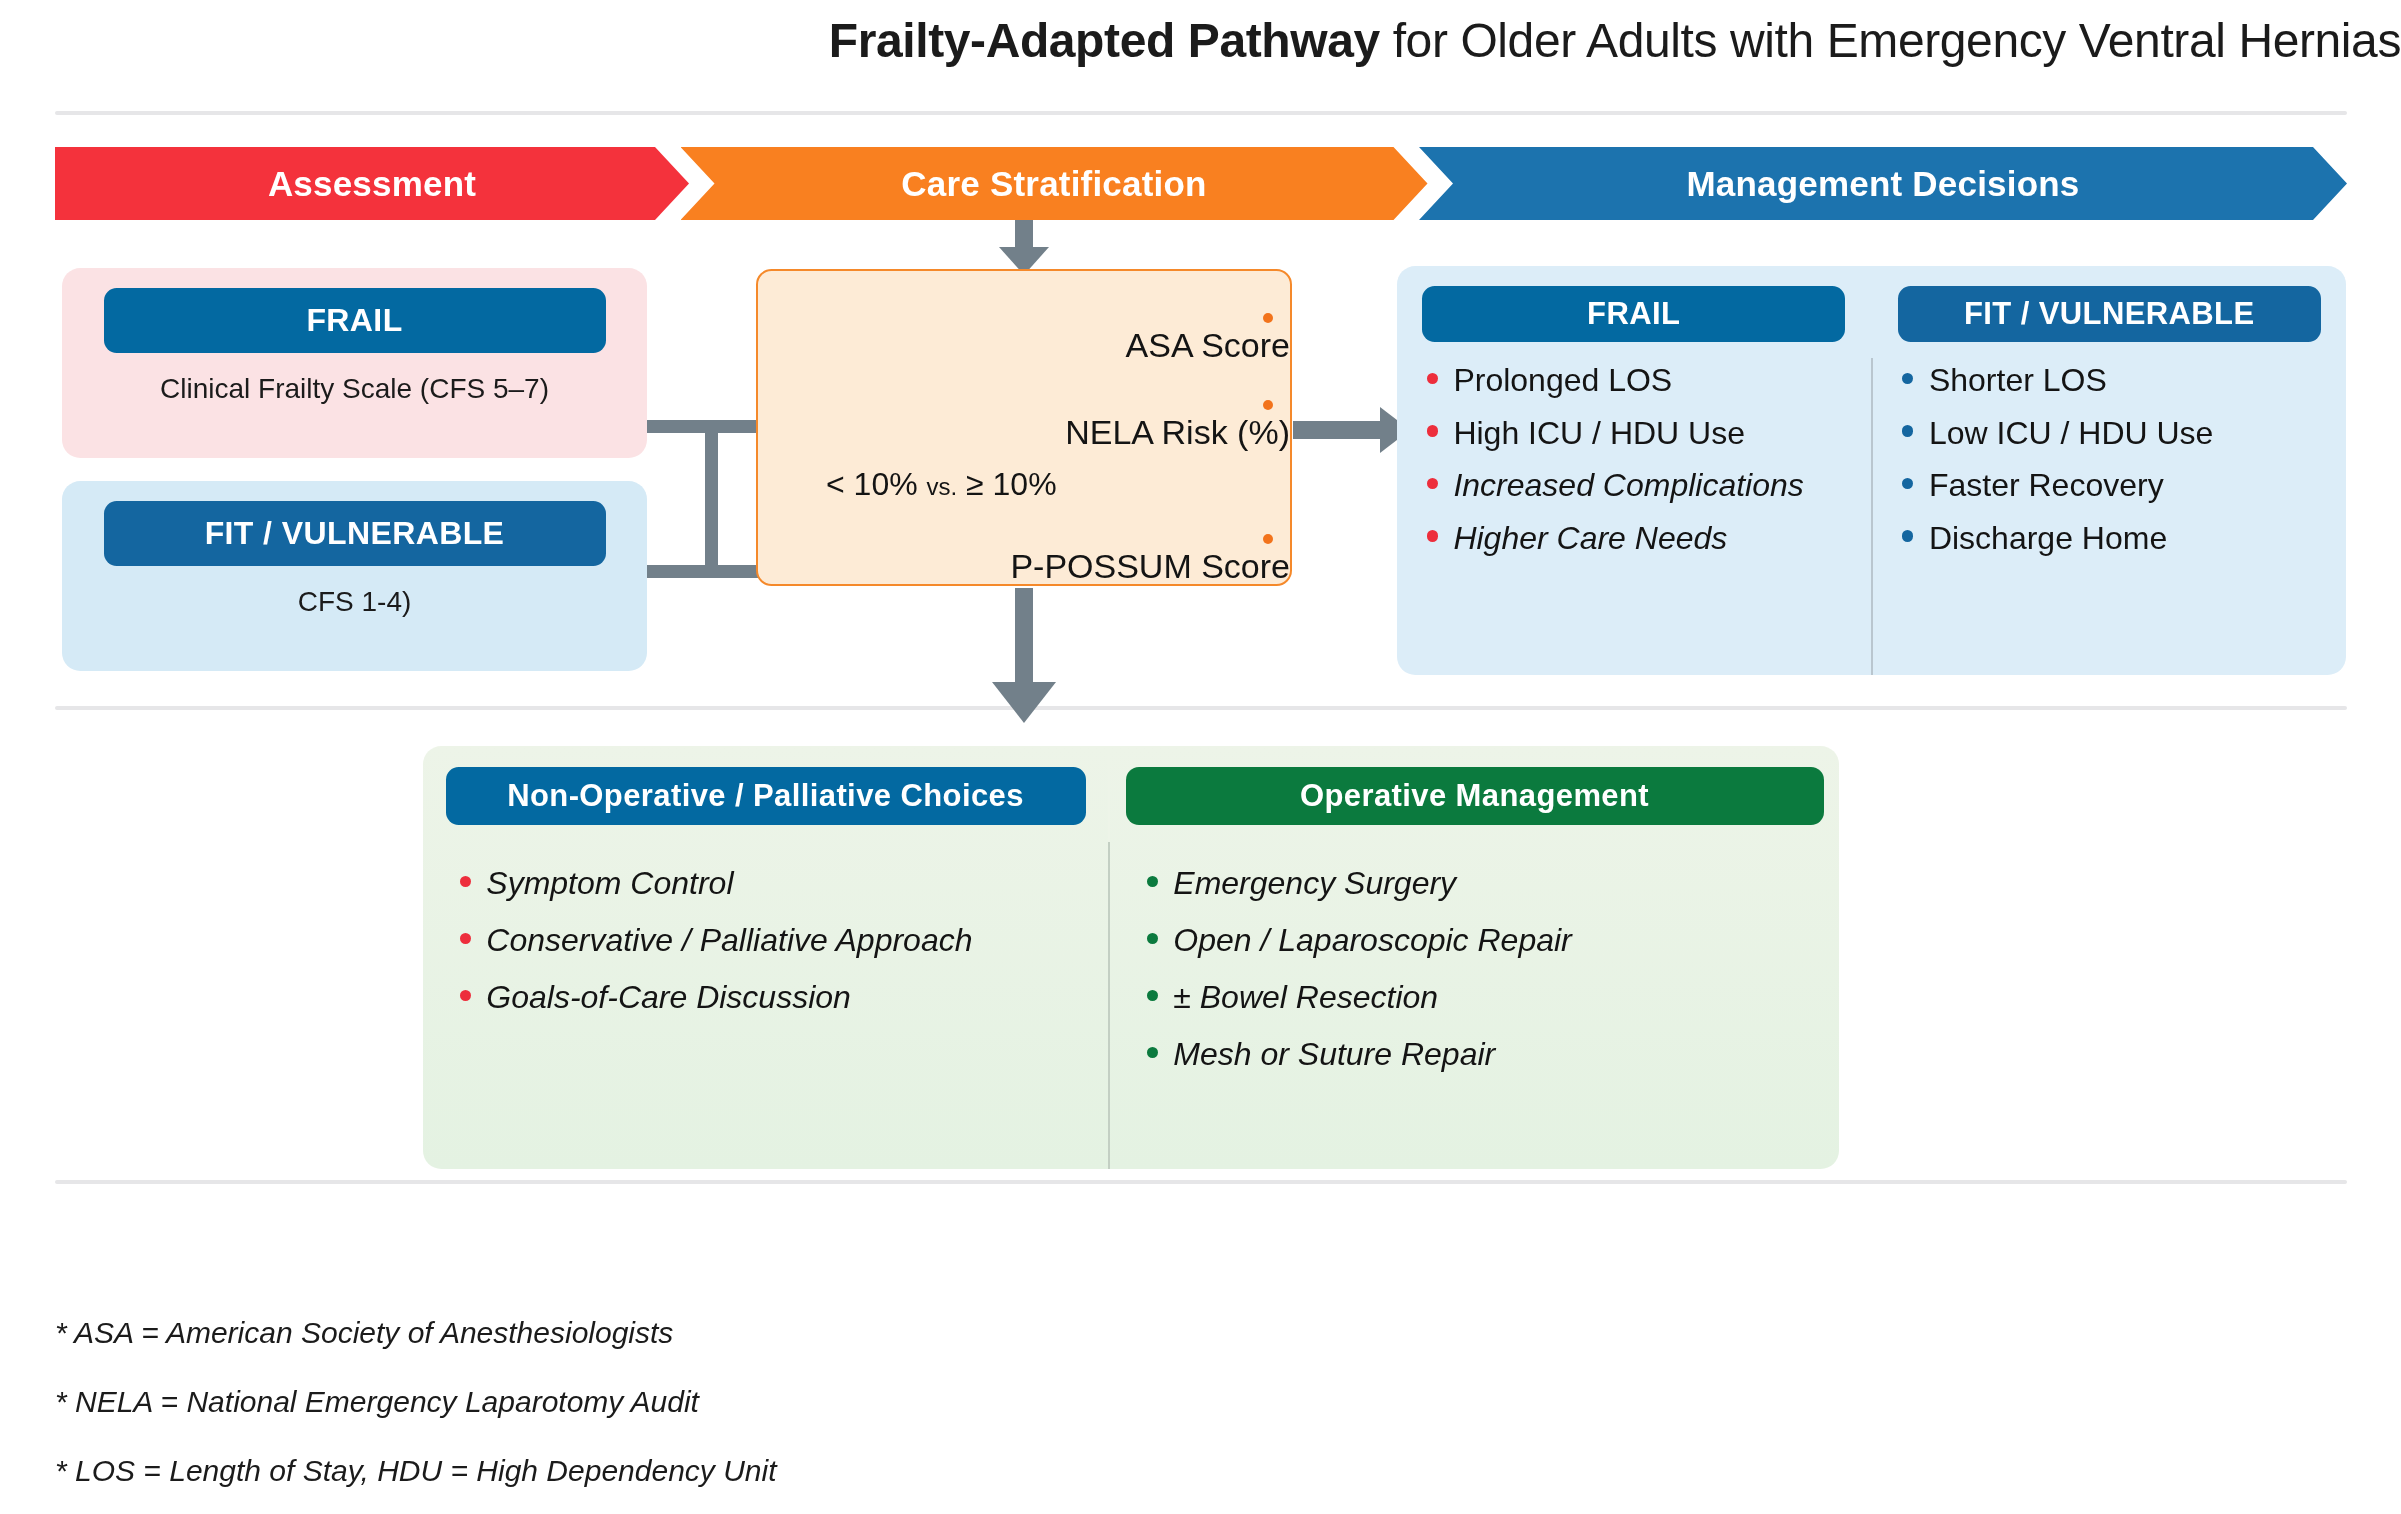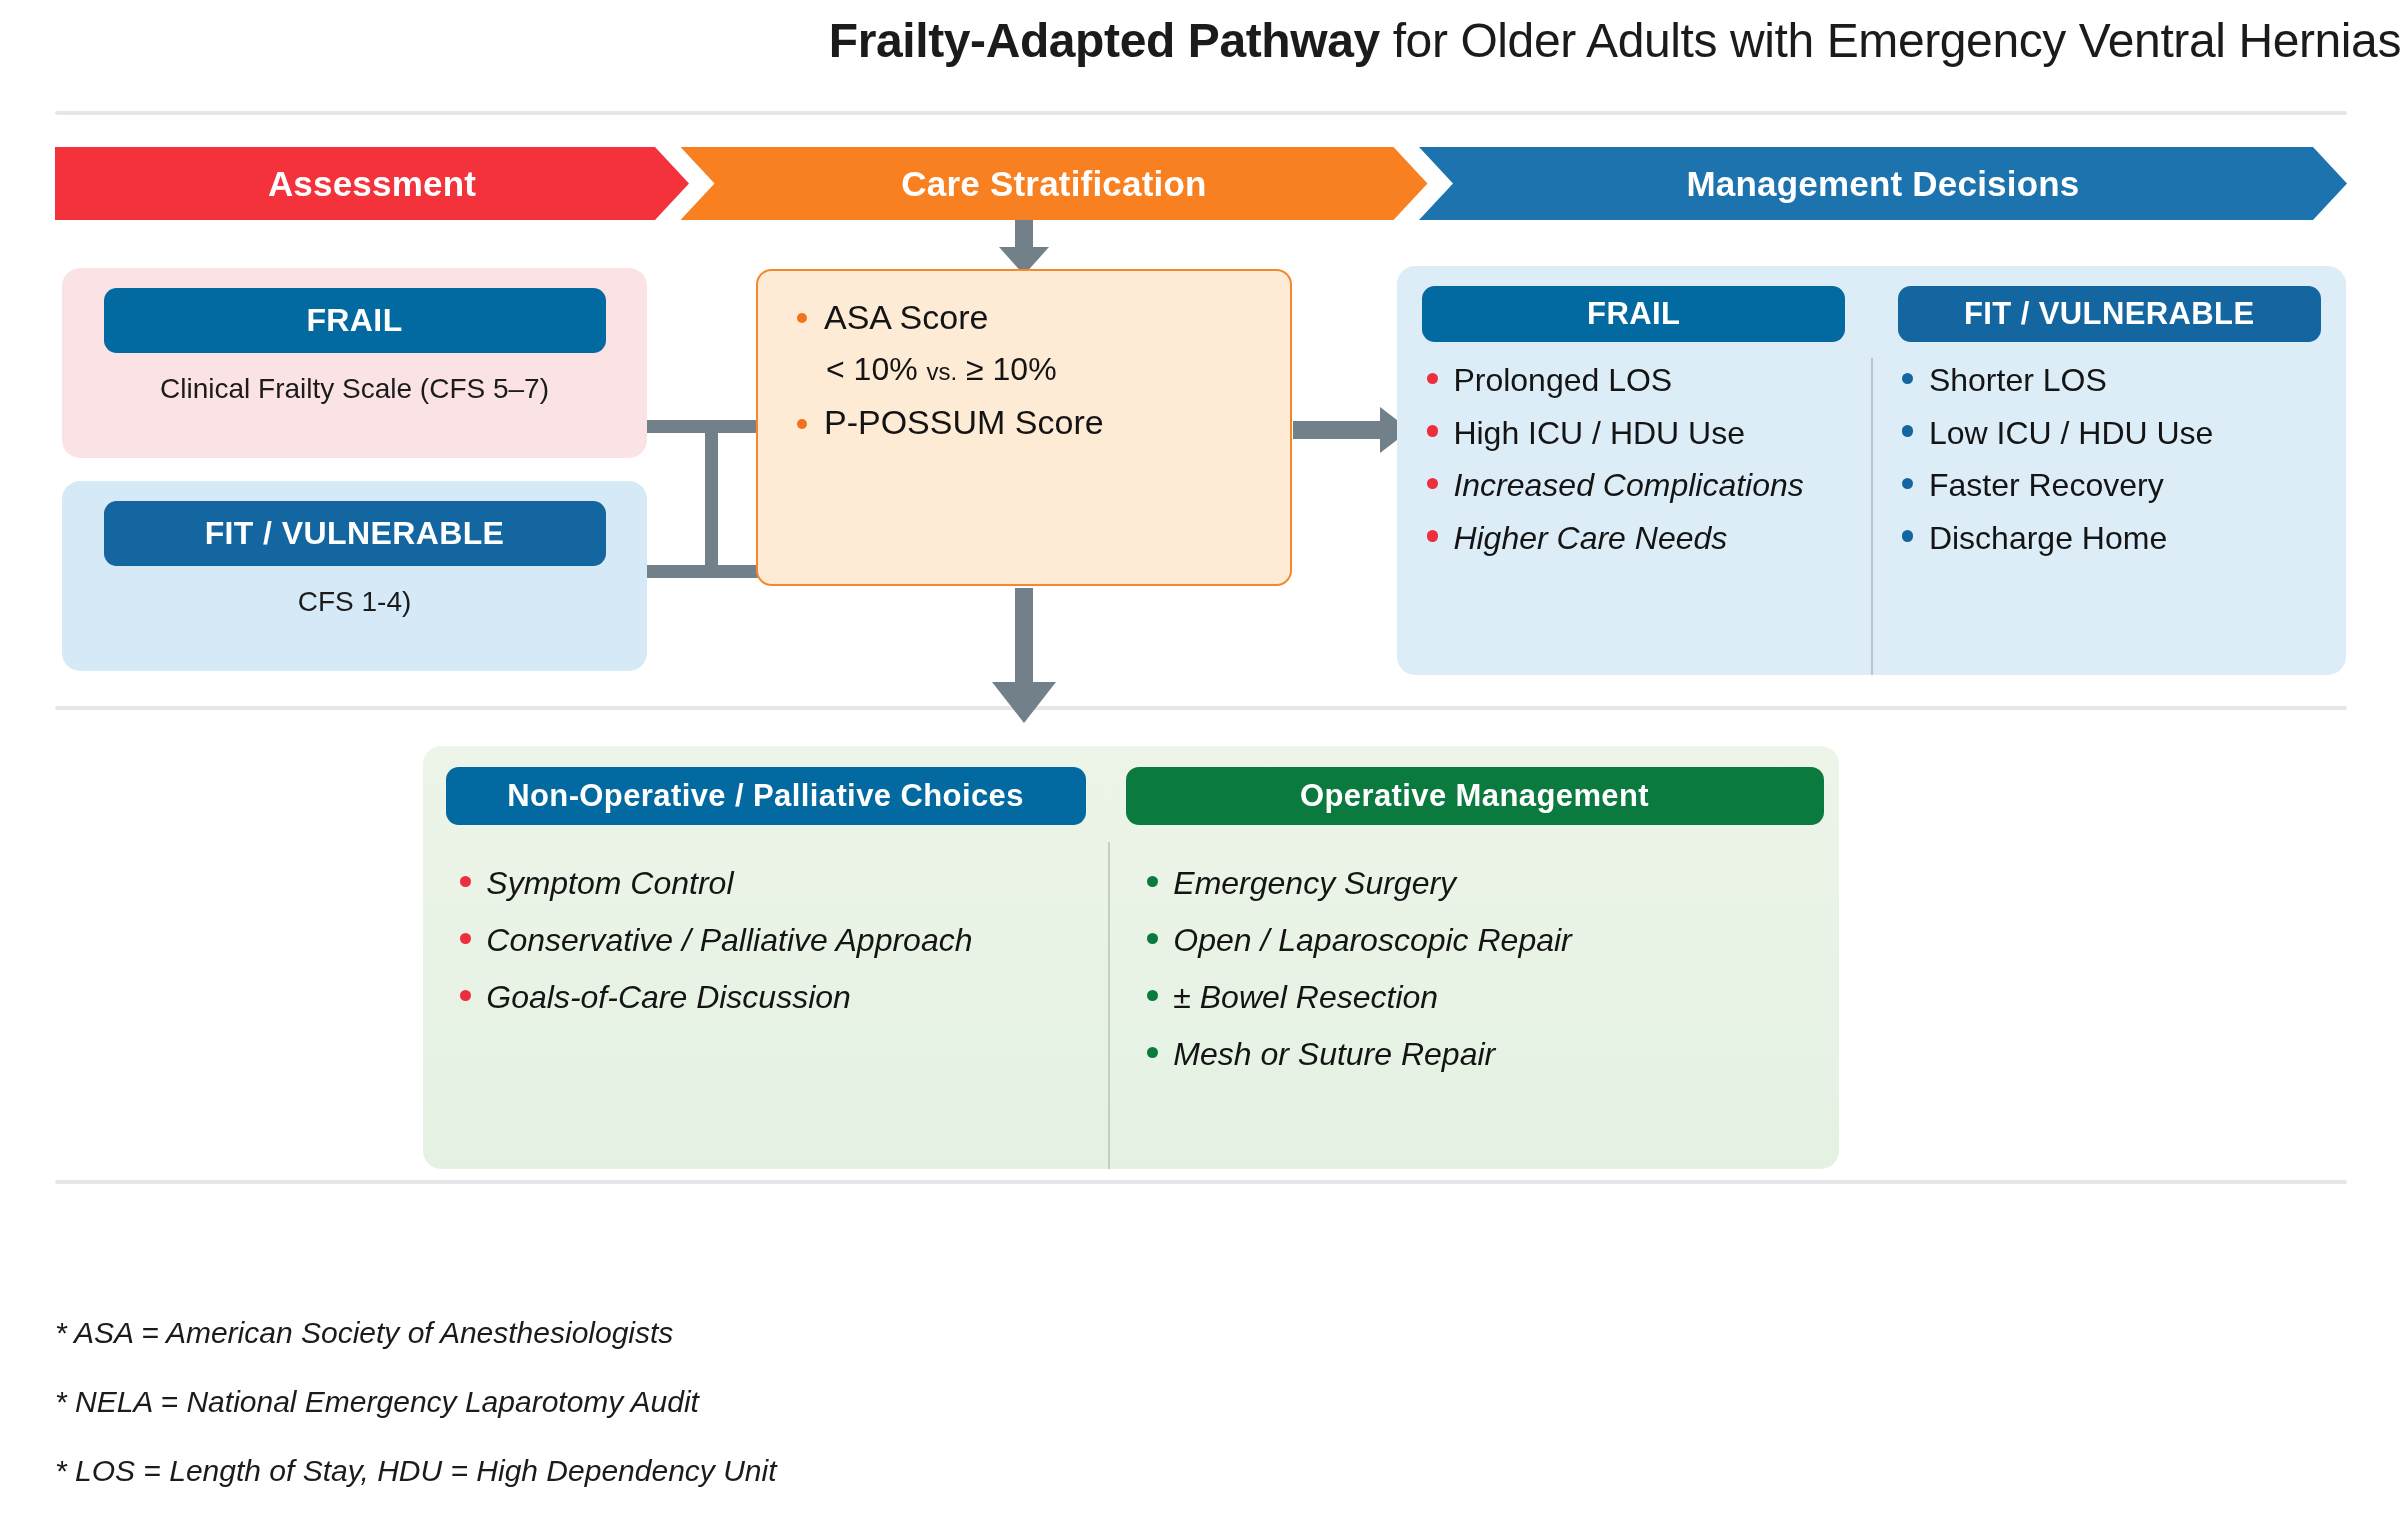--- a/index.html
+++ b/index.html
@@ -136,22 +136,23 @@
     position: absolute;
     top: 269px; left: 756px;
     width: 536px; height: 317px;
     background: #FDEBD6;
     border: 2.8px solid #F5892A;
     border-radius: 15.5px;
     padding: 24px 0 0 39px;
   }
   .risk-item {
     display: flex;
-    align-items: flex-start;
+    align-items: flex-end;
     margin-bottom: 12.7px;
+    flex-direction: column;
   }
   .risk-bullet {
     width: 10px; height: 10px;
     border-radius: 50%;
     background: #F2731C;
     margin-top: 18.3px;
     margin-right: 17px;
     flex: 0 0 auto;
   }
   .risk-label { font-size: 34px; color: #141414; line-height: 1.35; }
@@ -353,20 +354,24 @@
   <div class="conn br-h-mid"></div>
 
   <div class="conn ar-top-stem"></div>
   <div class="ar-top-head"></div>
 
   <div class="risk-box">
     <div class="risk-item">
       <span class="risk-bullet"></span>
       <span class="risk-label">ASA Score</span>
     </div>
+    <div class="risk-item">
+      <span class="risk-bullet"></span>
+      <span class="risk-label">NELA Risk (%)</span>
+    </div>
     <div class="risk-sub"><span>&lt; 10% </span><span class="sm">vs.</span><span> ≥ 10%</span></div>
     <div class="risk-item">
       <span class="risk-bullet"></span>
       <span class="risk-label">P-POSSUM Score</span>
     </div>
   </div>
 
   <div class="conn ar-right-stem"></div>
   <div class="ar-right-head"></div>
 

